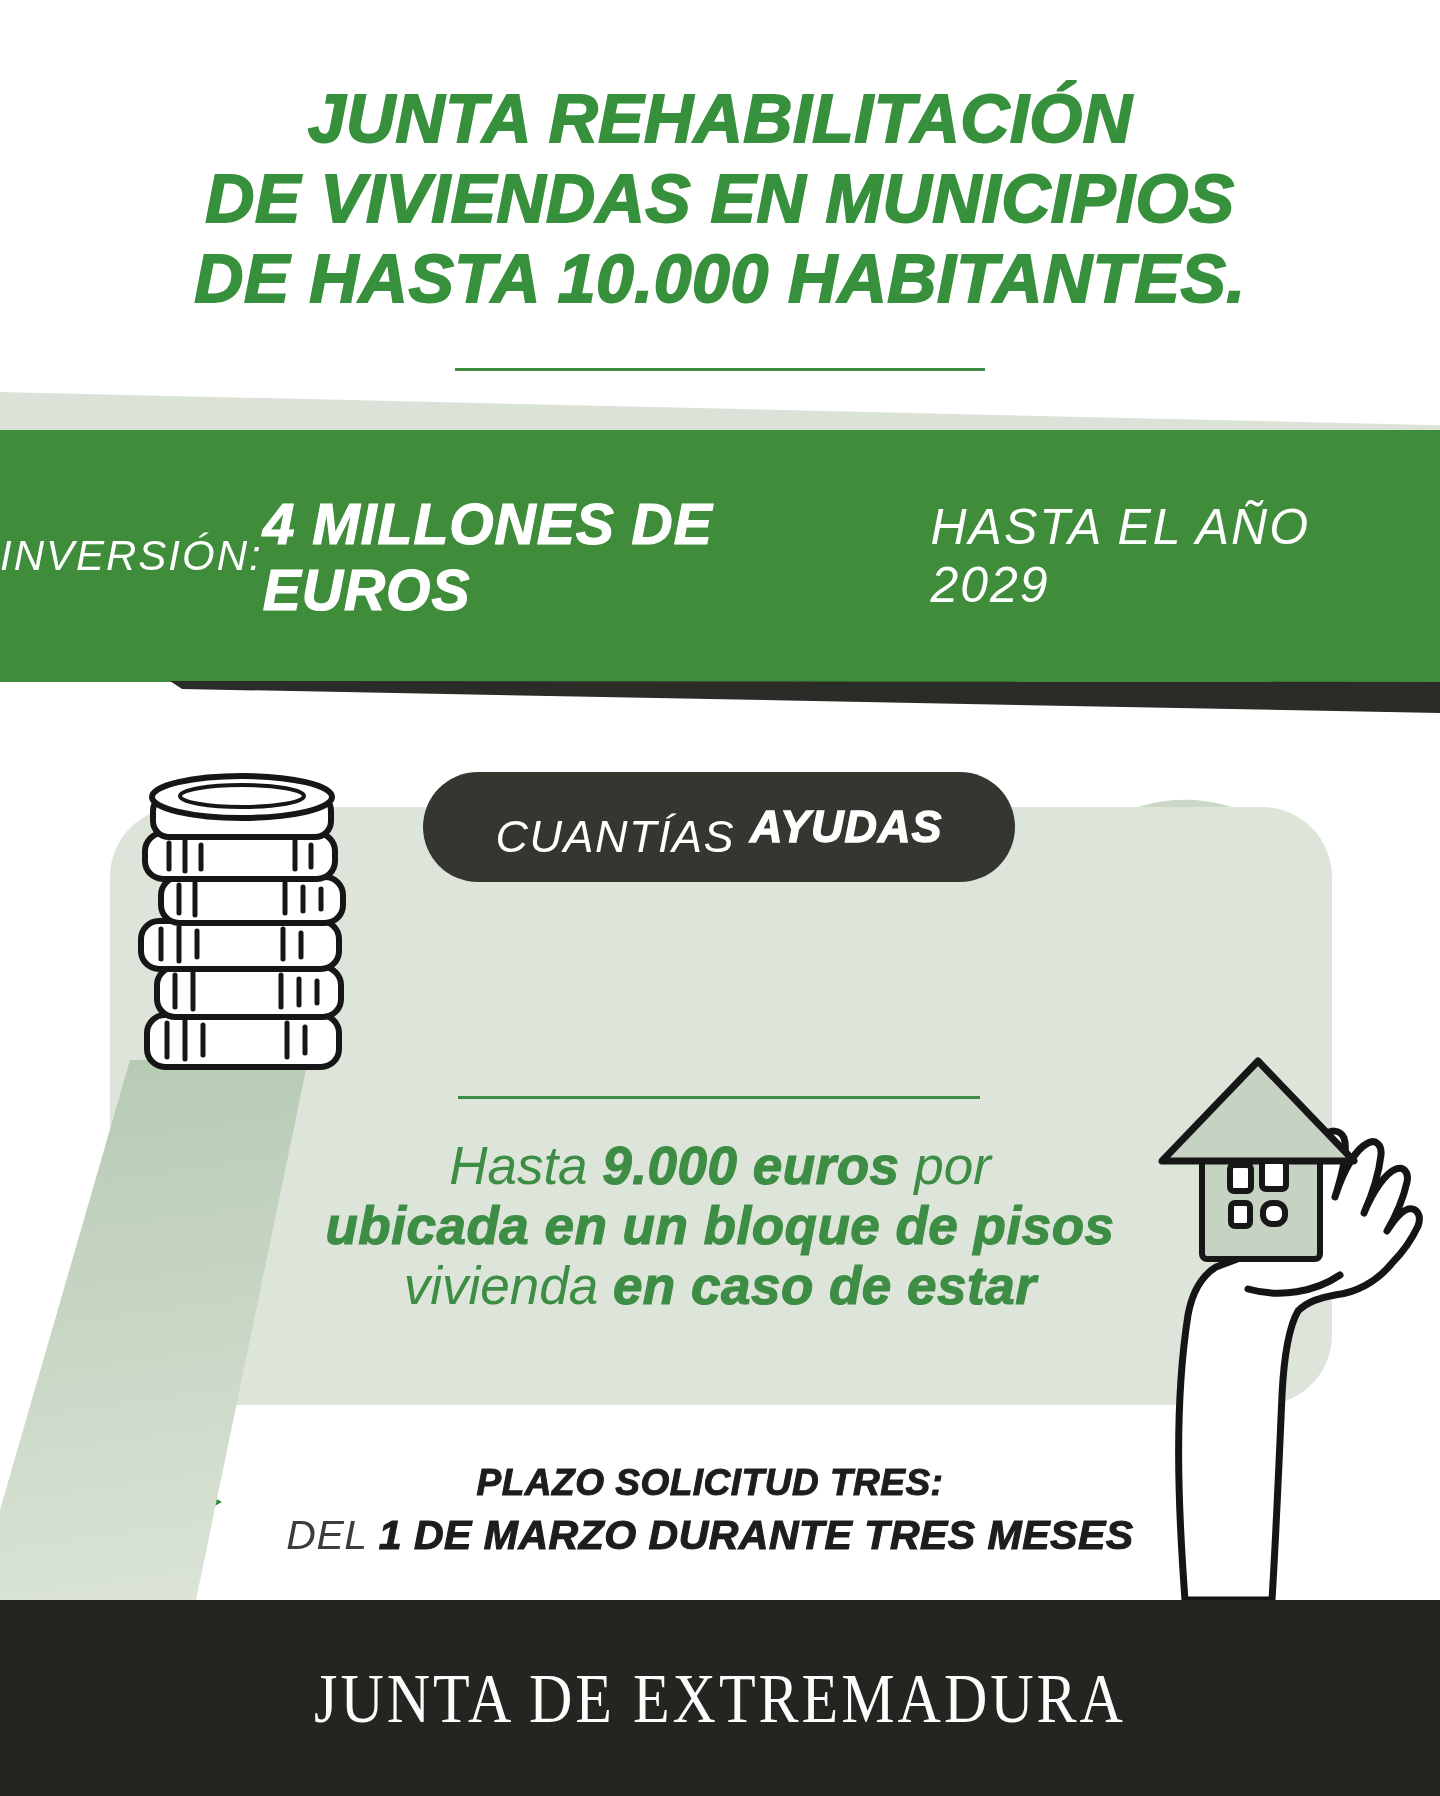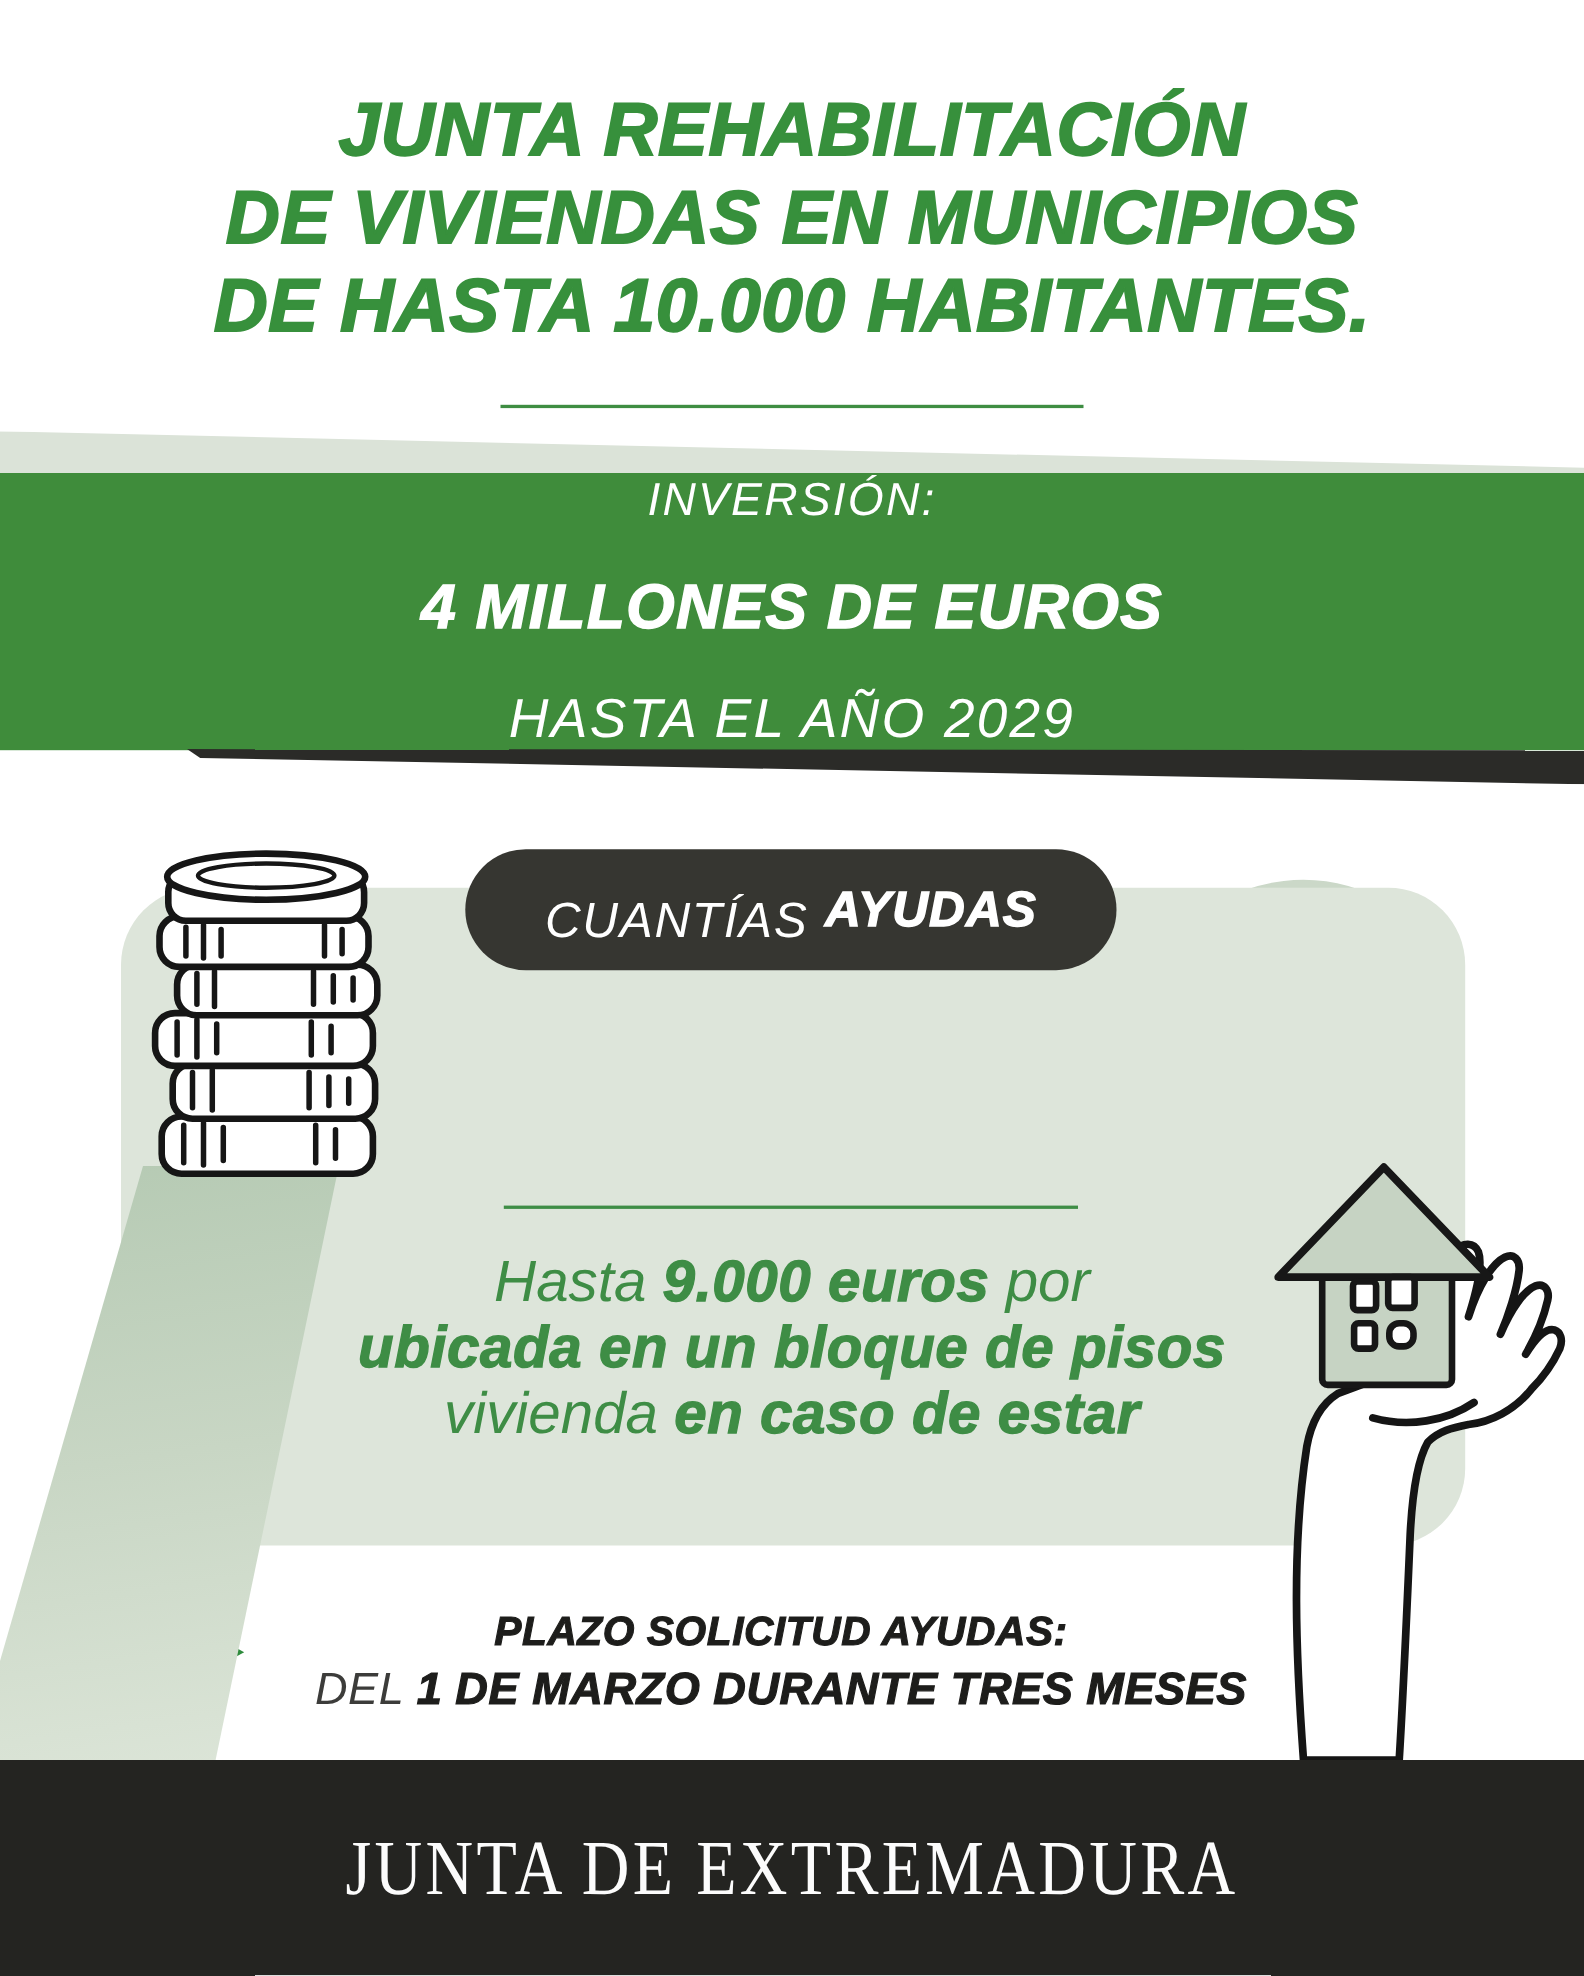--- a/index.html
+++ b/index.html
@@ -14,21 +14,21 @@
     font-style:italic;font-weight:700;
     font-size:68px;line-height:80px;letter-spacing:.5px;
     -webkit-text-stroke:1.8px #37903c;
   }
   .top-divider{position:absolute;left:455px;top:368px;width:530px;height:3px;background:#3e8d42;}
 
   
   .sage-wedge{position:absolute;left:0;top:392px;width:1440px;height:39px;background:#dbe3d8;
     clip-path:polygon(0 0,100% 85%,100% 100%,0 100%);}
   .banner{position:absolute;left:0;top:430px;width:1440px;height:252px;background:#3f8c3b;}
-  .banner-text{position:absolute;inset:0;display:flex;flex-direction:column;justify-content:space-between;
+  .banner-text{position:absolute;inset:0;display:flex;flex-direction:row;justify-content:flex-start;
     align-items:center;color:#ffffff;font-style:italic;z-index:2;}
   .banner-l1{font-size:42px;font-weight:400;letter-spacing:2px;}
   .banner-l2{font-size:57px;font-weight:700;letter-spacing:1px;margin:8px 0 6px;-webkit-text-stroke:1.2px #fff;}
   .banner-l3{font-size:50px;font-weight:400;letter-spacing:2px;}
   .euro-svg{position:absolute;left:950px;top:368px;width:410px;height:314px;z-index:1;}
   .shadow-strip{position:absolute;left:0;top:680px;width:1440px;height:36px;background:#2b2b28;
     clip-path:polygon(170px 1px,1440px 2px,1440px 33px,182px 9px);}
 
   
   .panel{position:absolute;left:110px;top:807px;width:1222px;height:598px;background:#dde5da;border-radius:70px;z-index:1;}
@@ -176,21 +176,21 @@
         <stop offset="0" stop-color="#ffffff" stop-opacity="0.05"></stop>
         <stop offset="0.55" stop-color="#79ab7c"></stop>
         <stop offset="1" stop-color="#2e8b3c"></stop>
       </linearGradient>
     </defs>
     <rect x="0" y="22" width="120" height="20" fill="url(#ag)"></rect>
     <polygon points="118,6 118,58 166,32" fill="#2e8b3c"></polygon>
   </svg>
 
   <div class="deadline">
-    <div class="deadline-l1">PLAZO SOLICITUD AYUDAS:</div>
+    <div class="deadline-l1">PLAZO SOLICITUD TRES:</div>
     <div class="deadline-l2"><span class="rg">DEL </span><span class="bd">1 DE MARZO DURANTE TRES MESES</span></div>
   </div>
 
   <div class="footer">
     <div class="brand">JUNTA DE EXTREMADURA</div>
   </div>
 
 </div>
 
 </body></html>

